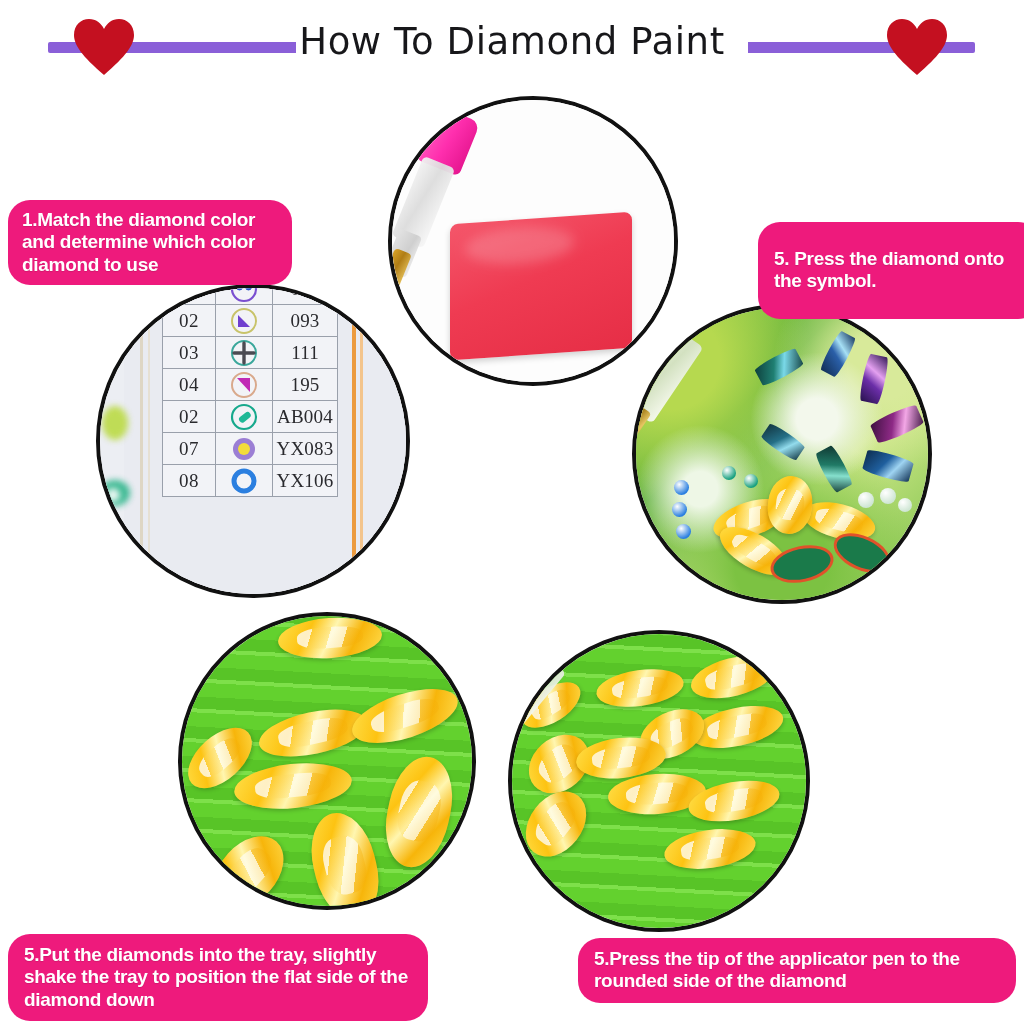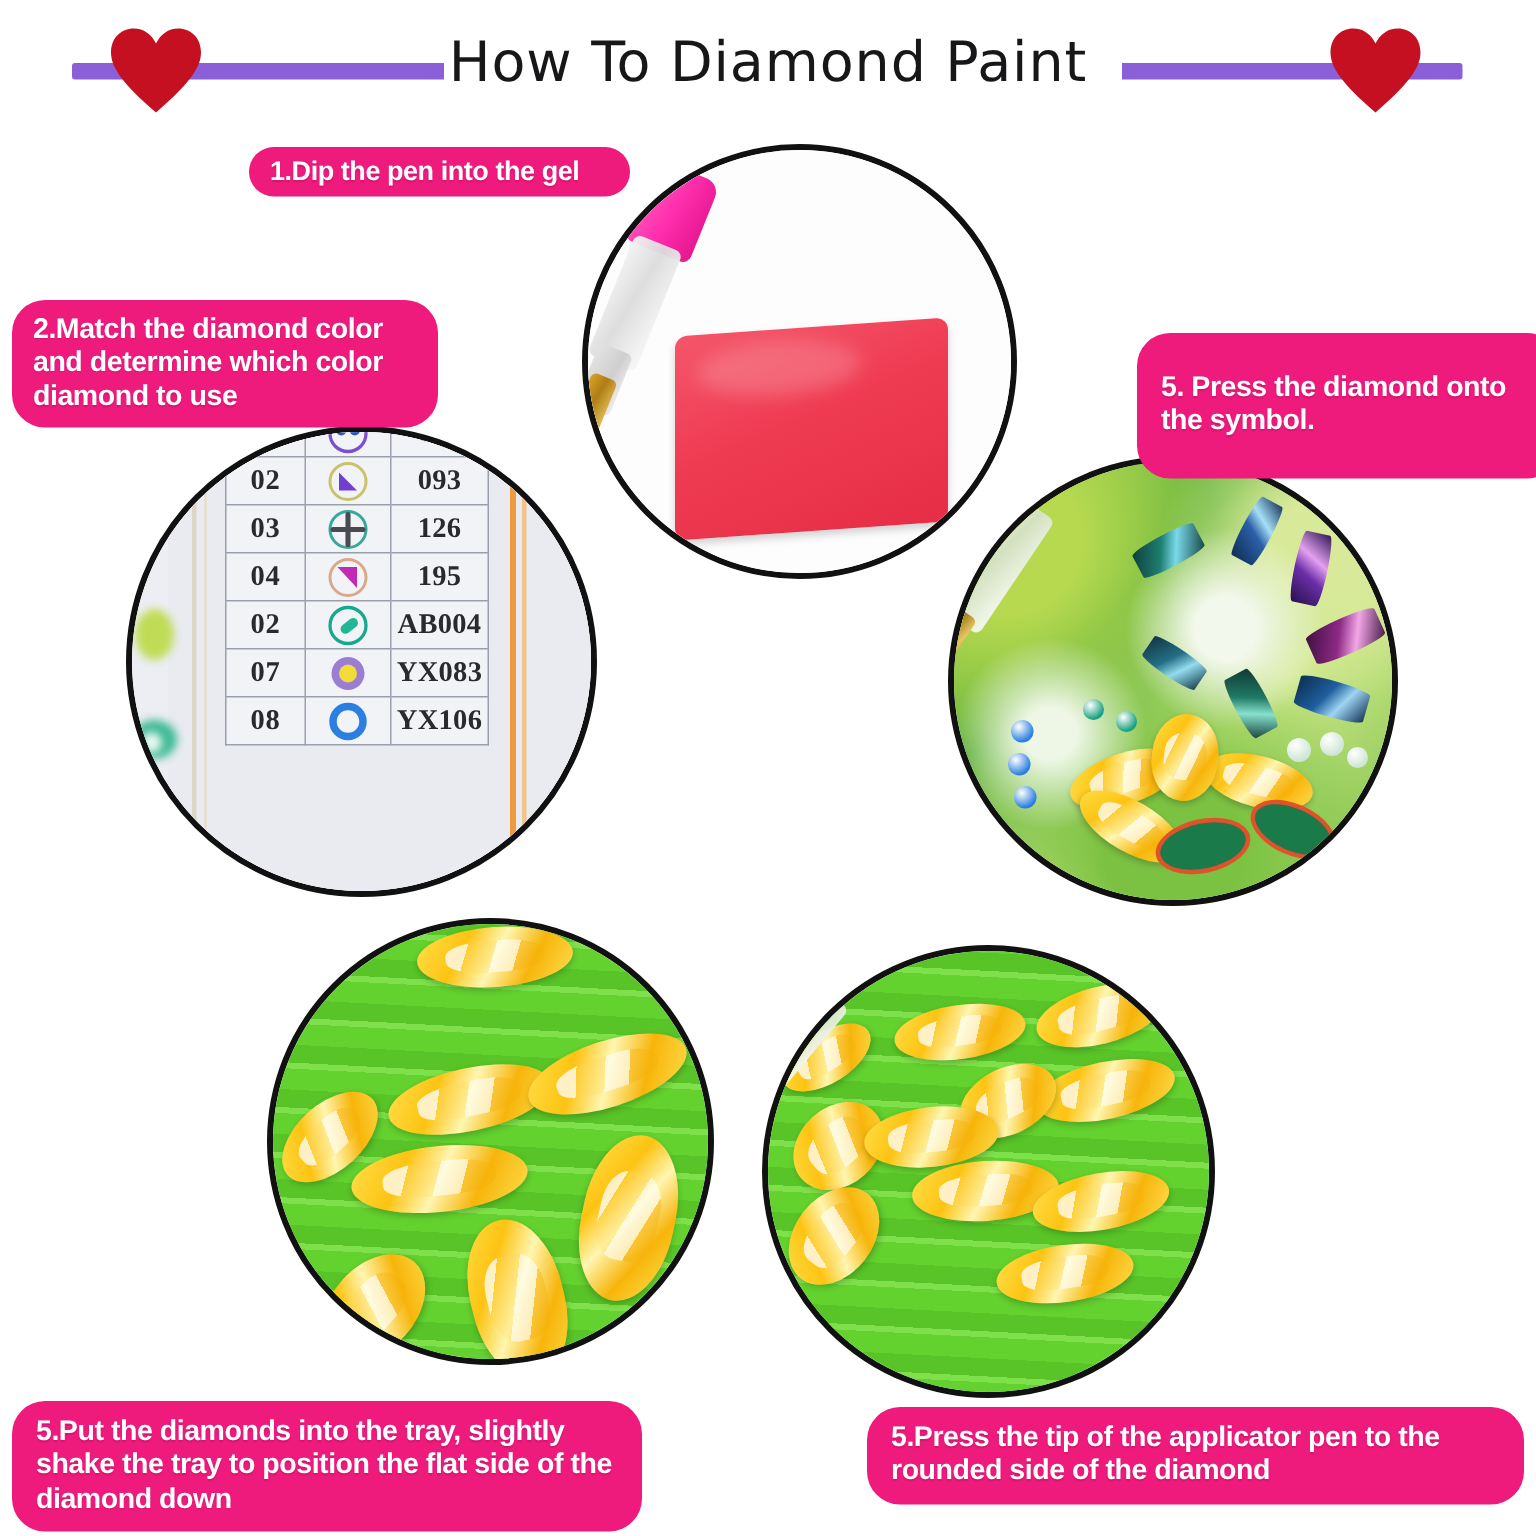--- a/index.html
+++ b/index.html
@@ -56,21 +56,21 @@
 
   
   .circle{
     position:absolute;border-radius:50%;
     border:4px solid #111111;
     overflow:hidden;
     background:#fff;
     z-index:2;
   }
   #circle-gel{left:388px;top:96px;width:282px;height:282px;}
-  #circle-chart{left:84px;top:284px;width:306px;height:306px;font-weight:bold;}
+  #circle-chart{left:96px;top:284px;width:306px;height:306px;}
   #circle-press{left:632px;top:304px;width:292px;height:292px;}
   #circle-tray{left:178px;top:612px;width:290px;height:290px;}
   #circle-applicator{left:508px;top:630px;width:294px;height:294px;}
   .circle .inner{position:absolute;inset:0;}
 
   
   .gel-bg{position:absolute;inset:0;background:#fdfdfd;}
   .gel-pad{
     position:absolute;left:58px;top:118px;width:182px;height:136px;
     background:linear-gradient(160deg,#f4566a 0%,#ef3b52 45%,#e62e46 100%);
@@ -206,23 +206,22 @@
     <div class="heart right">
       <svg viewBox="0 0 64 58">
           <path d="M32 57 C10 38 2 27 2 17 C2 7 9 1 17 1 C24 1 29 5 32 11 C35 5 40 1 47 1 C55 1 62 7 62 17 C62 27 54 38 32 57 Z" fill="#c41020"></path>
         </svg>
     </div>
 
     <div class="title-bg"></div>
     <div class="title">How To Diamond Paint</div>
   </div>
 
-  <div class="label" id="label-1">1.Dip the pen into the gel</div>
-
-  <div class="label" id="label-2">2.Match the diamond color and determine which color diamond to use</div>
+
+  <div class="label" id="label-2">1.Match the diamond color and determine which color diamond to use</div>
 
   <div class="label" id="label-5">5.  Press the diamond onto the symbol.</div>
 
   <div class="label" id="label-3">5.Put the diamonds into the tray, slightly shake the tray to position the flat side of the diamond down</div>
 
   <div class="label" id="label-4">5.Press the tip of the applicator pen to the rounded side of the diamond</div>
 
   <div class="circle" id="circle-gel">
     <div class="inner">
       <div class="gel-bg"></div>
@@ -272,21 +271,21 @@
             <td class="c-code">093</td>
           </tr>
           <tr>
             <td class="c-no">03</td>
             <td class="c-sym">
               <span class="sym"><svg viewBox="0 0 30 30">
                     <circle cx="15" cy="15" r="12" fill="none" stroke="#3aa79b" stroke-width="2"></circle>
                     <path d="M15 5 L15 25 M5 15 L25 15" stroke="#4a4a52" stroke-width="3.4" stroke-linecap="round"></path>
                   </svg></span>
             </td>
-            <td class="c-code">126</td>
+            <td class="c-code">111</td>
           </tr>
           <tr>
             <td class="c-no">04</td>
             <td class="c-sym">
               <span class="sym"><svg viewBox="0 0 30 30">
                     <circle cx="15" cy="15" r="12" fill="none" stroke="#d9a98c" stroke-width="2"></circle>
                     <path d="M8 8 L21 8 L21 22 Z" fill="#c12ab5"></path>
                   </svg></span>
             </td>
             <td class="c-code">195</td>

